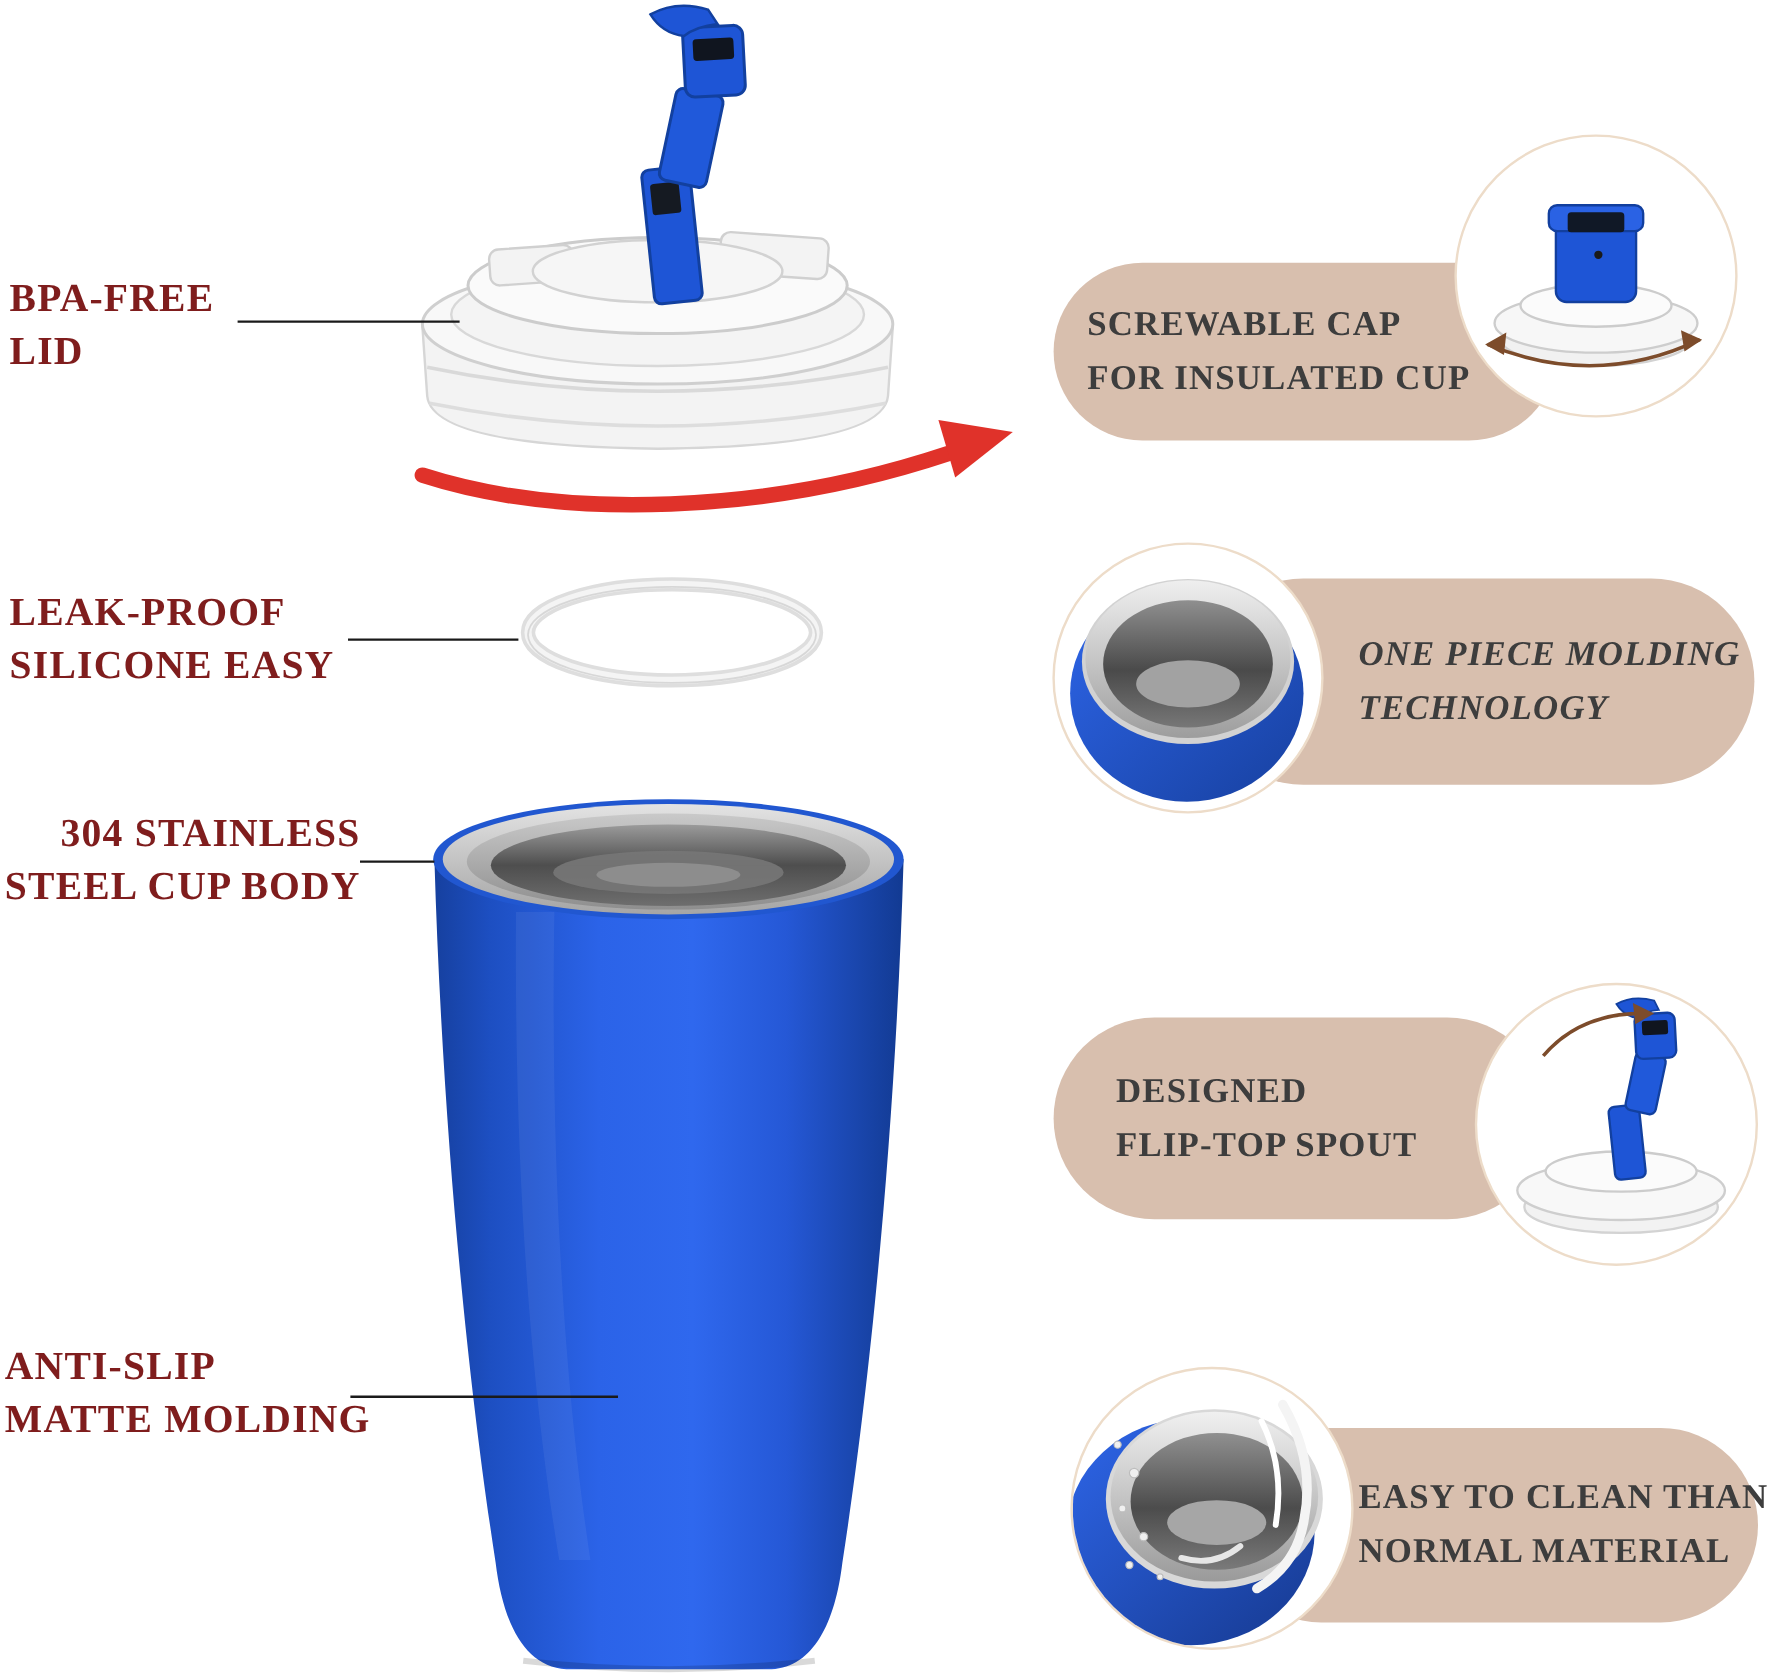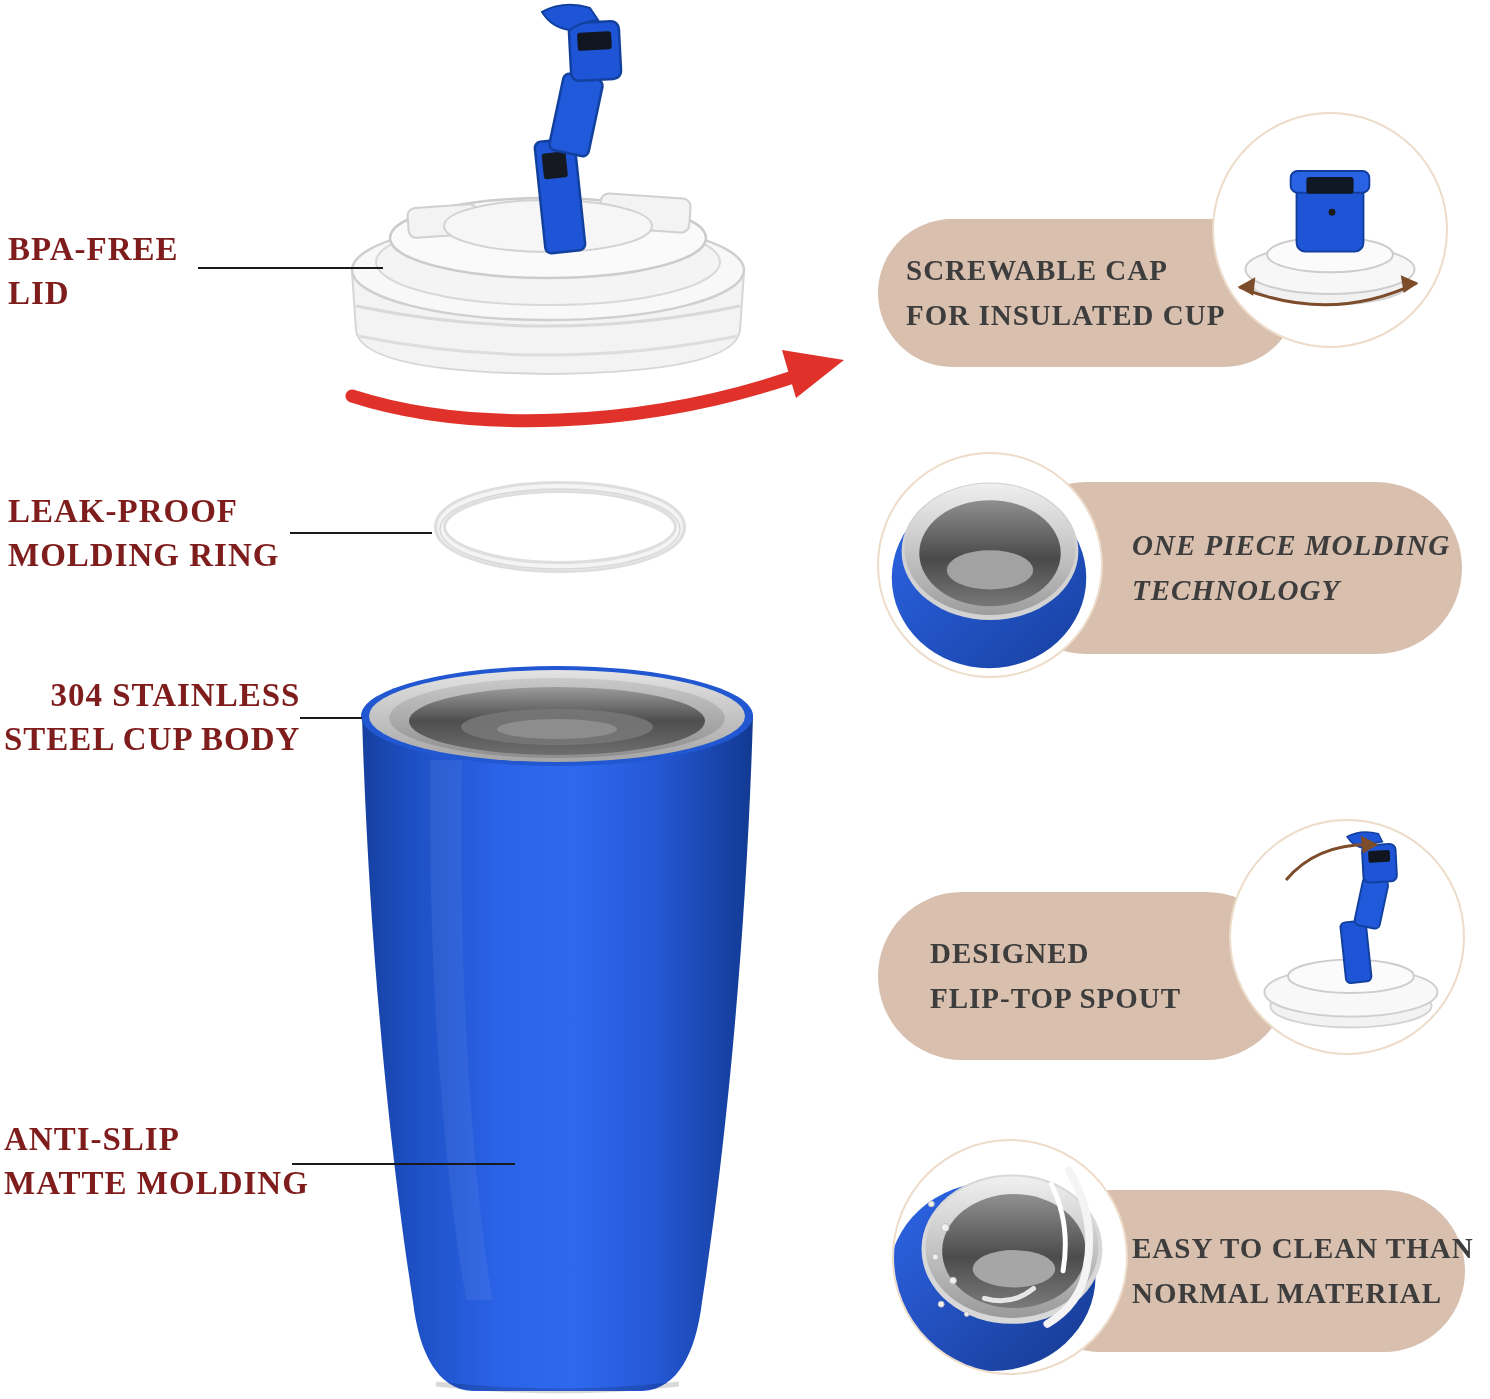--- a/index.html
+++ b/index.html
@@ -32,21 +32,21 @@
     border-radius:50%;
     background:#ffffff;
     border:2px solid #eddcc9;
     overflow:hidden;
     box-sizing:border-box;
   }
   .feature-circle svg{display:block;width:100%;height:100%;}
   
   #pill-0{left:878px;top:181px;width:420px;height:148px;border-radius:80px;padding-left:28px;margin-top:38px;}
   #pill-1{left:1000px;top:482px;width:462px;height:172px;border-radius:90px;padding-left:132px;font-style:italic;}
-  #pill-2{left:878px;top:848px;width:412px;height:168px;border-radius:85px;padding-left:52px;margin-top:44px;}
+  #pill-2{left:878px;top:848px;width:412px;height:168px;border-radius:85px;padding-left:52px;}
   #pill-3{left:1020px;top:1178px;width:445px;height:162px;border-radius:82px;padding-left:112px;box-sizing:border-box;margin-top:12px;}
   #pill-0,#pill-1,#pill-2{box-sizing:border-box;}
   
   #circle-0{left:1212px;top:112px;width:236px;height:236px;}
   #circle-1{left:877px;top:452px;width:226px;height:226px;}
   #circle-2{left:1229px;top:819px;width:236px;height:236px;}
   #circle-3{left:892px;top:1139px;width:236px;height:236px;}
   
   #label-0{left:8px;top:228px;}
   #label-1{left:8px;top:490px;}
@@ -137,21 +137,21 @@
       <line x1="198" y1="268" x2="383" y2="268"></line>
       <line x1="290" y1="533" x2="432" y2="533"></line>
       <line x1="300" y1="718" x2="362" y2="718"></line>
       <line x1="292" y1="1164" x2="515" y2="1164"></line>
     </g>
   </svg>
 
   <div class="part-label" id="label-0">BPA-FREE
 LID</div>
   <div class="part-label" id="label-1">LEAK-PROOF
-MOLDING RING</div>
+SILICONE EASY</div>
   <div class="part-label" id="label-2">304 STAINLESS
 STEEL CUP BODY</div>
   <div class="part-label" id="label-3">ANTI-SLIP
 MATTE MOLDING</div>
 
   <div class="pill" id="pill-0">
     <div class="pill-text">SCREWABLE CAP
 FOR INSULATED CUP</div>
   </div>
   <div class="pill" id="pill-1">

